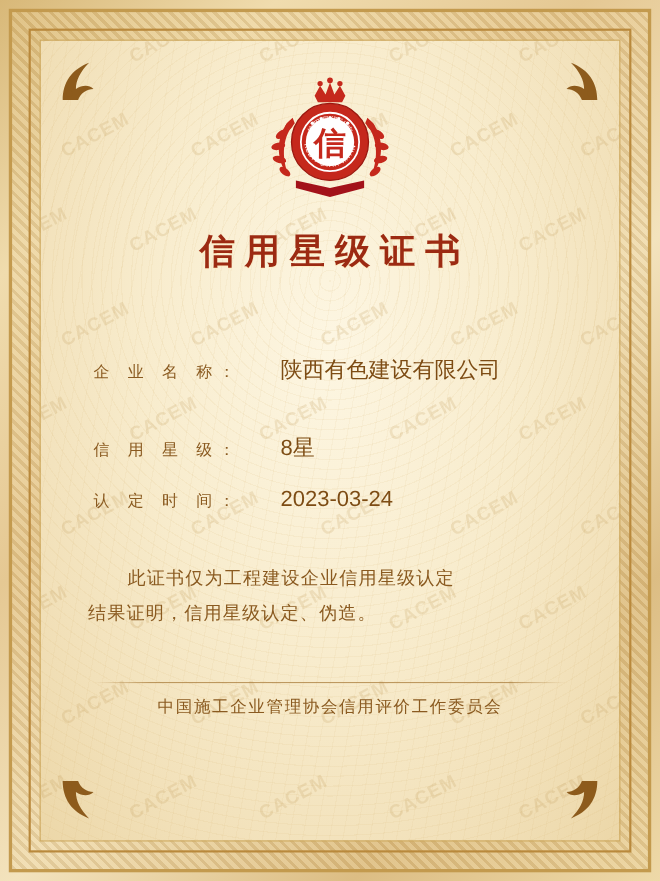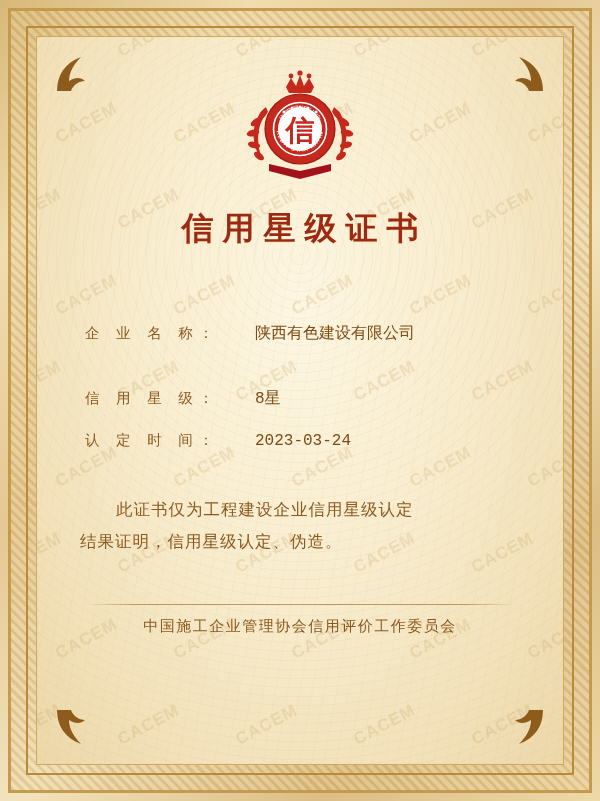--- a/index.html
+++ b/index.html
@@ -151,22 +151,22 @@
   .field-label {
     width: 170px;
     flex: 0 0 170px;
     color: #8a5a20;
     font-family: "DejaVu Sans", sans-serif;
     font-size: 14.5px;
   }
   .field-label.spaced { letter-spacing: 6px; }
   .field-value {
     color: #7d4c14;
-    font-family: Liberation Mono, monospace;
-    font-size: 16px;
+    font-family: Liberation Sans, sans-serif;
+    font-size: 20px;
     text-align: center;
   }
 
   .statement {
     margin: 44px auto 0 auto;
     width: 440px;
     text-align: left;
     font-family: "DejaVu Sans", sans-serif;
     font-size: 16.5px;
     line-height: 32px;

